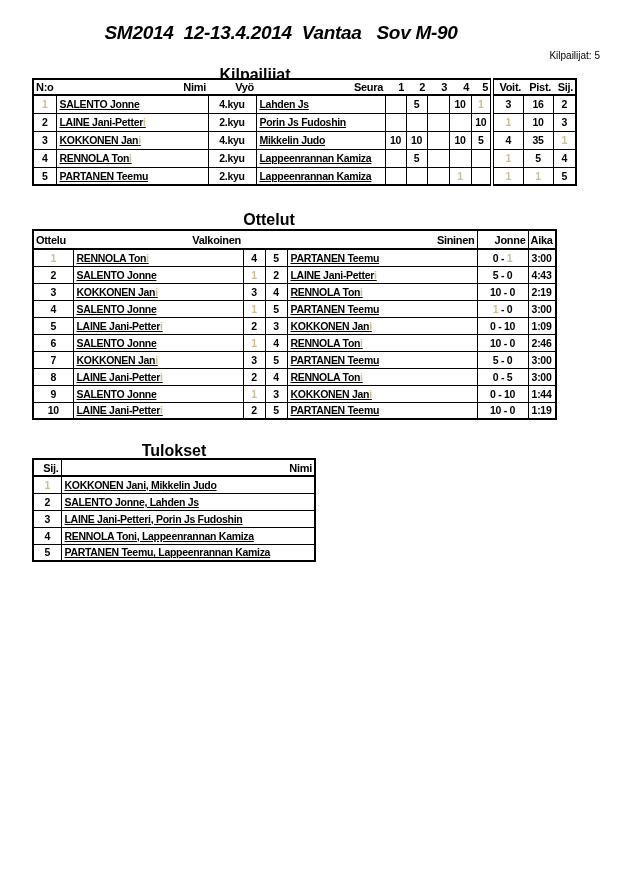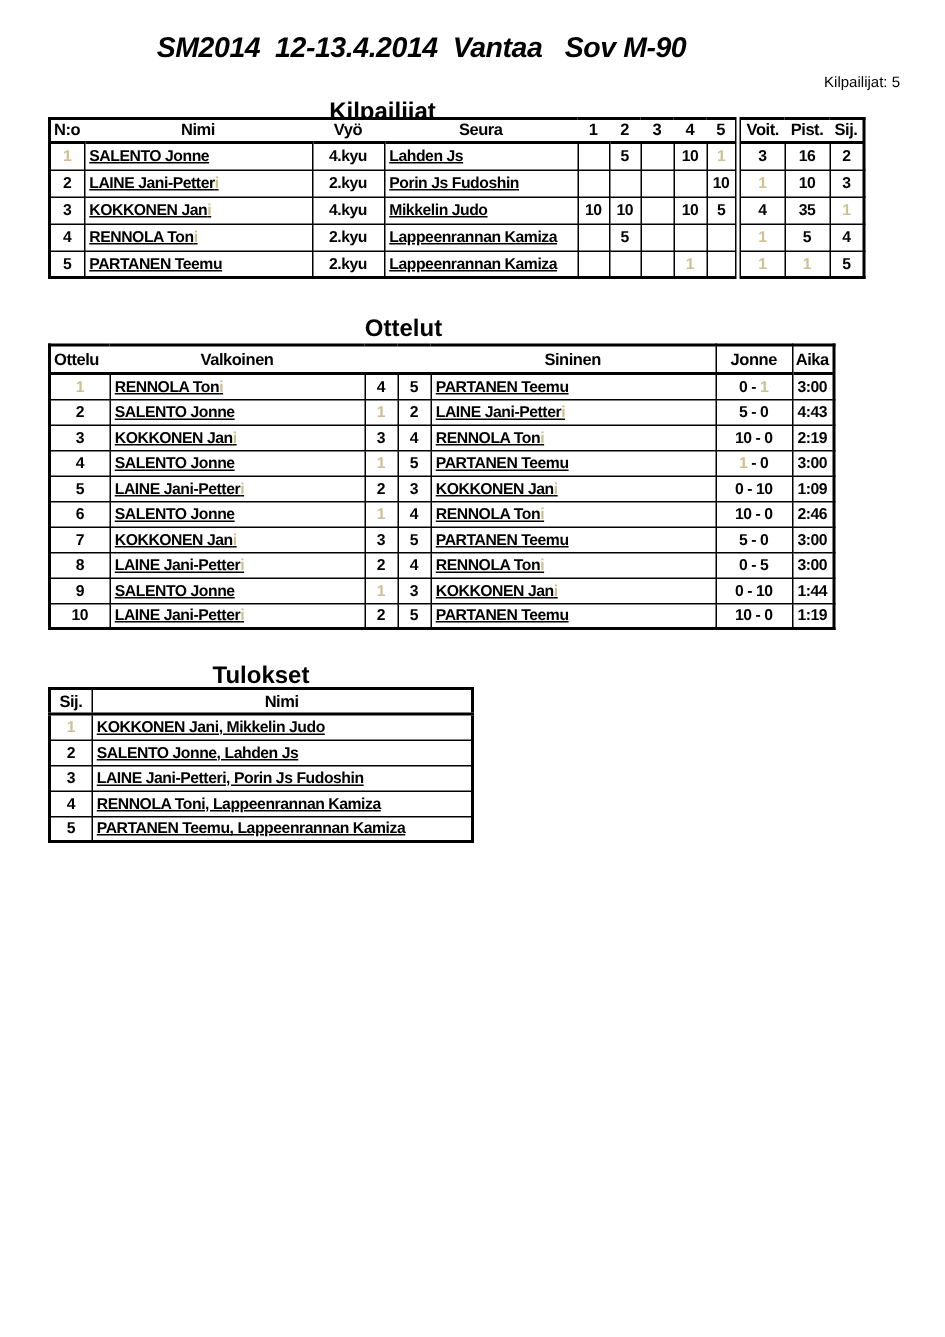--- a/index.html
+++ b/index.html
@@ -46,21 +46,21 @@
     overflow: hidden;
     white-space: nowrap;
     vertical-align: middle;
     font-weight: 700;
     letter-spacing: -0.3px;
   }
   th {
     font-size: 11px;
     border-bottom: 2px solid #000;
     padding: 0 2px;
-    text-align: center;
+    text-align: right;
     height: 16px;
   }
   td {
     font-size: 10.5px;
     border: 1px solid #000;
     padding: 0 3px;
     text-align: center;
   }
   #table1 td { height: 18px; }
   #table2 th { height: 19px; }

